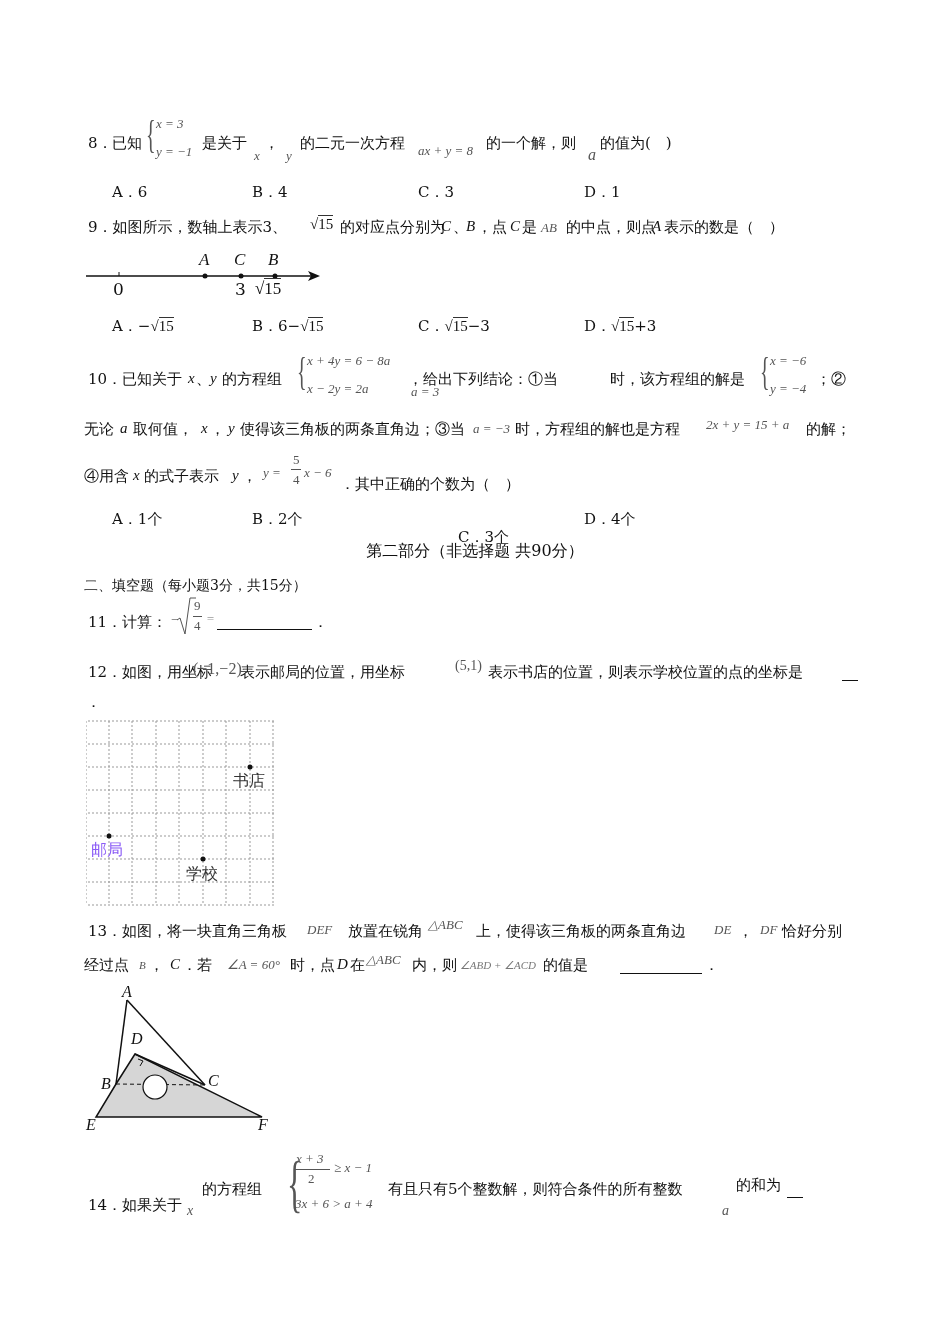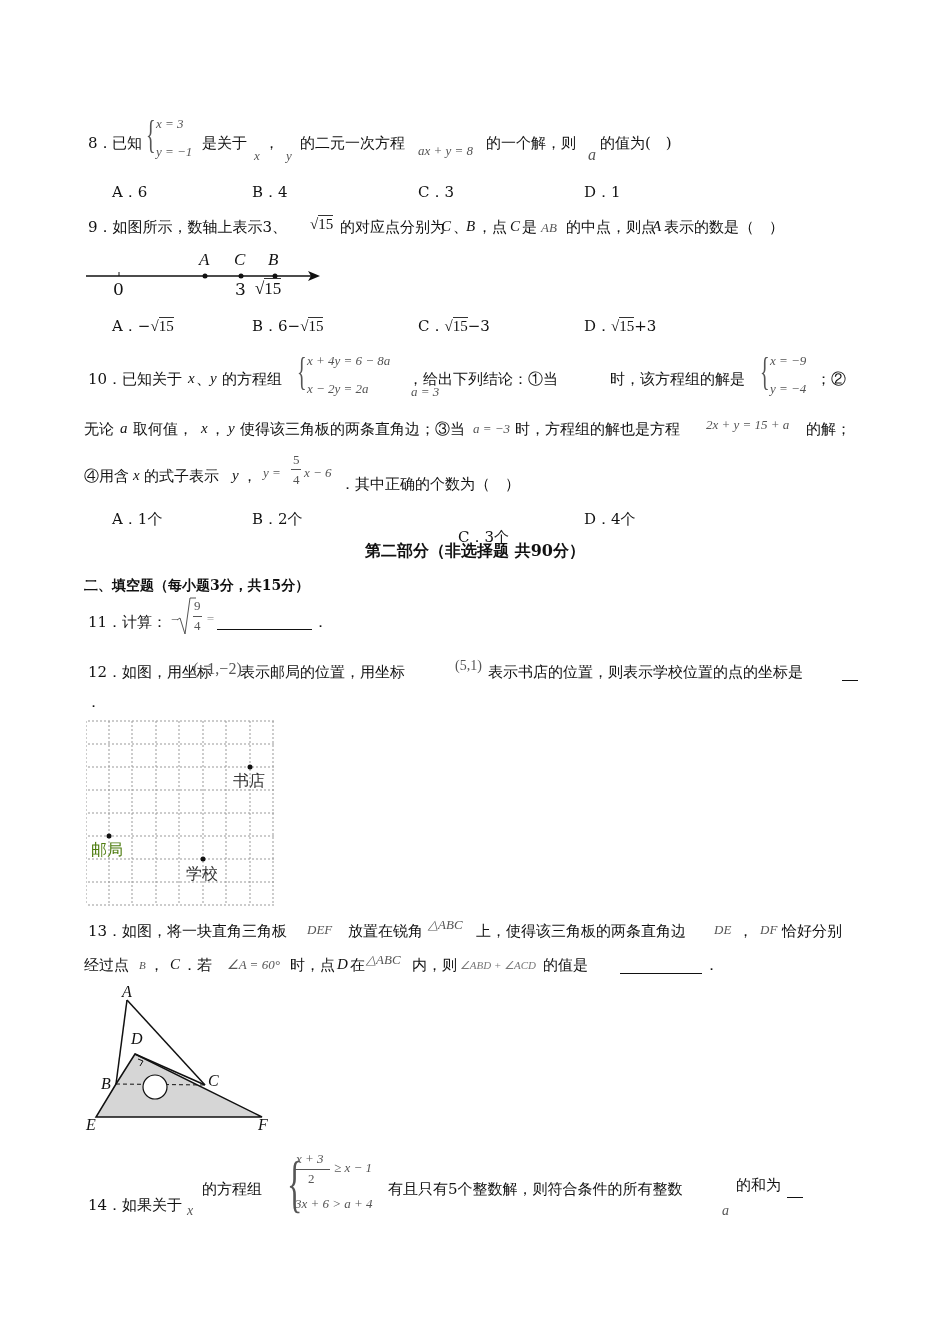--- a/index.html
+++ b/index.html
@@ -3,21 +3,21 @@
 <meta charset="utf-8">
 <style>
   html, body { margin:0; padding:0; background:#fff; }
   body { width:950px; height:1344px; position:relative; overflow:hidden;
          font-family:"DejaVu Serif","Liberation Serif",serif; color:#111; font-size:15px; }
   .abs { position:absolute; white-space:nowrap; }
   .m { font-family:"Liberation Serif",serif; font-style:italic; color:#555; font-size:13px; }
   .mi { font-family:"Liberation Serif",serif; font-style:italic; }
   .brace { font-family:"Liberation Serif",serif; color:#555; font-size:40px; line-height:40px; font-weight:100; transform:scaleX(0.5); transform-origin:left top; }
   .opt { position:absolute; white-space:nowrap; font-size:15px; }
-  .bold { font-weight:bold; }
+  .bold { font-weight:normal; }
   .blank { display:inline-block; border-bottom:1.5px solid #111; vertical-align:bottom; }
   .sqrt { font-family:"Liberation Serif",serif; }
   .over { border-top:1px solid #333; padding-top:0; }
 </style>
 </head>
 <body>
 
 <div>
   <span class="abs" style="left:88px;top:134px;">8．</span>
   <span class="abs" style="left:112px;top:134px;">已知</span>
@@ -82,21 +82,21 @@
   <span class="abs" style="left:196px;top:370px;">、</span>
   <span class="abs mi" style="left:210px;top:370px;">y</span>
   <span class="abs" style="left:222px;top:370px;">的方程组</span>
   <span class="abs brace" style="left:297px;top:352px;">{</span>
   <span class="abs m" style="left:307px;top:353px;">x + 4y = 6 − 8a</span>
   <span class="abs m" style="left:307px;top:381px;">x − 2y = 2a</span>
   <span class="abs" style="left:408px;top:370px;">，给出下列结论：①当</span>
   <span class="abs m" style="left:411px;top:384px;">a = 3</span>
   <span class="abs" style="left:610px;top:370px;">时，该方程组的解是</span>
   <span class="abs brace" style="left:760px;top:352px;">{</span>
-  <span class="abs m" style="left:770px;top:353px;">x = −9</span>
+  <span class="abs m" style="left:770px;top:353px;">x = −6</span>
   <span class="abs m" style="left:770px;top:381px;">y = −4</span>
   <span class="abs" style="left:816px;top:370px;">；②</span>
 
   <span class="abs" style="left:84px;top:420px;">无论</span>
   <span class="abs mi" style="left:120px;top:420px;">a</span>
   <span class="abs" style="left:133px;top:420px;">取何值，</span>
   <span class="abs mi" style="left:201px;top:420px;">x</span>
   <span class="abs" style="left:210px;top:420px;">，</span>
   <span class="abs mi" style="left:228px;top:420px;">y</span>
   <span class="abs" style="left:240px;top:420px;">使得该三角板的两条直角边；③当</span>
@@ -168,21 +168,21 @@
         <line x1="117" y1="2" x2="117" y2="186"></line>
       <line x1="140" y1="2" x2="140" y2="186"></line>
         <line x1="164" y1="2" x2="164" y2="186"></line>
       <line x1="187" y1="2" x2="187" y2="186"></line>
     </g>
     <circle cx="164" cy="48" r="2.5" fill="#111"></circle>
     <circle cx="23" cy="117" r="2.5" fill="#111"></circle>
     <circle cx="117" cy="140" r="2.5" fill="#111"></circle>
   </svg>
   <span class="abs" style="left:233px;top:771px;font-size:16px;font-family:'DejaVu Sans',sans-serif;color:#333;">书店</span>
-  <span class="abs" style="left:91px;top:840px;font-size:16px;font-family:'DejaVu Sans',sans-serif;color:#4d7c0f;">邮局</span>
+  <span class="abs" style="left:91px;top:840px;font-size:16px;font-family:'DejaVu Sans',sans-serif;color:#8b5cf6;">邮局</span>
   <span class="abs" style="left:186px;top:864px;font-size:16px;font-family:'DejaVu Sans',sans-serif;color:#333;">学校</span>
 </div>
 
 <div>
   <span class="abs" style="left:88px;top:922px;">13．如图，将一块直角三角板</span>
   <span class="abs m" style="left:307px;top:922px;">DEF</span>
   <span class="abs" style="left:348px;top:922px;">放置在锐角</span>
   <span class="abs m" style="left:428px;top:917px;">△ABC</span>
   <span class="abs" style="left:476px;top:922px;">上，使得该三角板的两条直角边</span>
   <span class="abs m" style="left:714px;top:922px;">DE</span>

